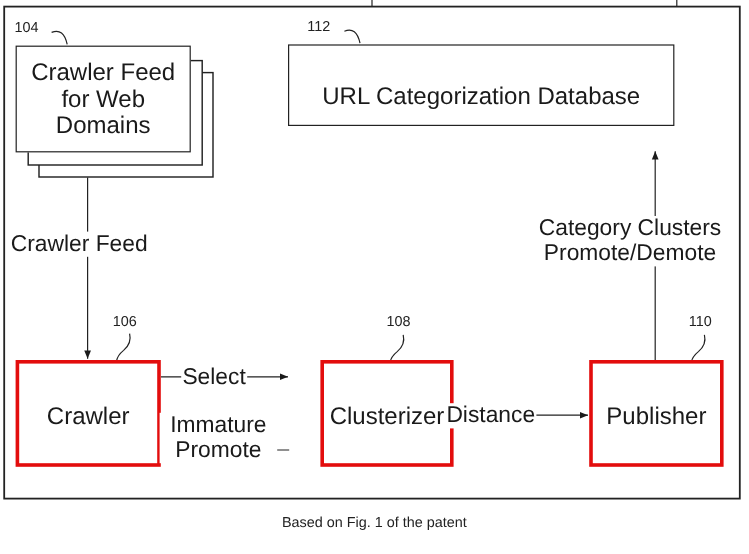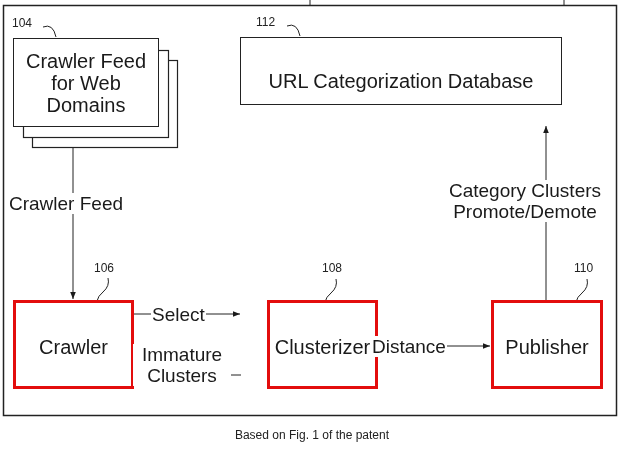--- a/index.html
+++ b/index.html
@@ -77,18 +77,18 @@
 </div>
 
 <div class="box box-red" style="left: 491px; top: 300px; width: 112px; height: 89px; border-color: rgb(227, 13, 13);">
   <div class="boxtext" style="top:33px;">Publisher</div>
 </div>
 
 <div class="edge-lbl" style="left:151px;top:304px;">Select</div>
 
 <div class="edge-lbl" style="left:133px;top:344px;width:96px;">
   <div>Immature</div>
-  <div>Clusters</div>
+  <div>Promote</div>
 </div>
 
 <div class="edge-lbl" style="left:371px;top:336px;">Distance</div>
 
 <div class="caption">Based on Fig. 1 of the patent</div>
 
 </body></html>

